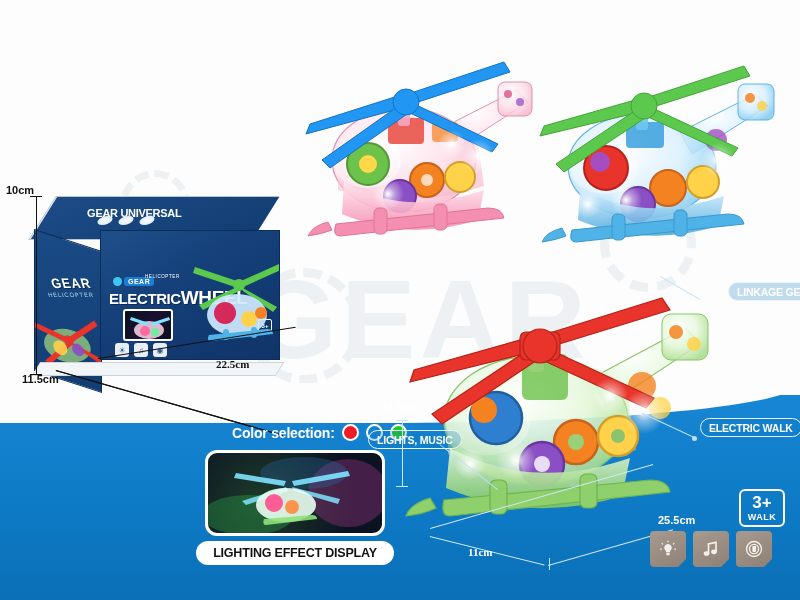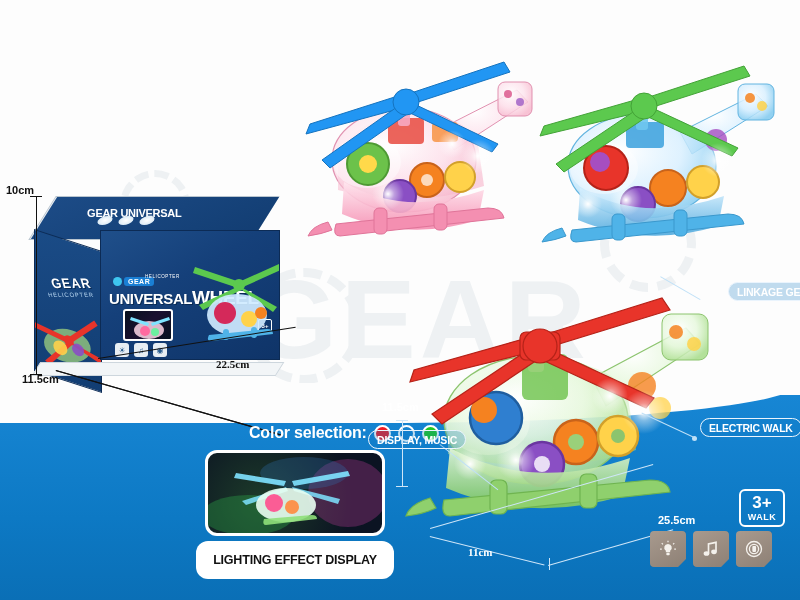--- a/index.html
+++ b/index.html
@@ -75,27 +75,27 @@
   .dim { position:absolute; font-size:11px; font-weight:bold; color:#111; white-space:nowrap; }
   .dline { position:absolute; background:#111; }
   .dline.v { width:1px; }
   .dline.h { height:1px; }
 
   
   .heli { position:absolute; }
 
   
   .color-sel { position:absolute; left:232px; top:424px; display:flex; align-items:center; gap:7px; }
-  .color-sel .lbl { color:#fff; font-size:16px; font-weight:bold; letter-spacing:-.2px;margin-left:17px; }
+  .color-sel .lbl { color:#fff; font-size:14px; font-weight:bold; letter-spacing:-.2px; }
   .swatch { width:17px; height:17px; border-radius:50%; border:2px solid #fff; }
 
   .led-panel { position:absolute; left:205px; top:450px; width:180px; height:86px;
      border:3px solid #fff; border-radius:12px; overflow:hidden;
      background:radial-gradient(circle at 30% 60%,#1d3b2a,#0b1322 70%); }
-  .led-label { position:absolute; left:196px; top:541px; width:198px; height:38px;
+  .led-label { position:absolute; left:196px; top:541px; width:198px; height:24px;
      background:#fff; border-radius:12px; color:#111; font-size:12.5px; font-weight:bold;
      display:flex; align-items:center; justify-content:center; letter-spacing:-.2px; }
 
   .callout { position:absolute; border:1.6px solid #eaf4fd; border-radius:11px;
      color:#fff; font-size:10.5px; font-weight:bold; padding:2.5px 8px;
      white-space:nowrap; letter-spacing:-.2px; background:rgba(13,121,196,.25); }
   .leader { position:absolute; background:#bfe0f7; height:1px; transform-origin:0 0; }
   .leader-dot { position:absolute; width:5px; height:5px; border-radius:50%; background:#bfe0f7; }
 
   .feat-icons { position:absolute; left:650px; top:531px; display:flex; gap:7px; }
@@ -330,21 +330,21 @@
       </svg>
     </div>
 
     <div class="box-face">
       <div class="face-gearlogo">
         <span class="g-dot"></span>
         <span class="g-txt">GEAR</span>
       </div>
       <div class="face-heli-sm">HELICOPTER</div>
       <div class="face-title">
-        <span>UNIVERSAL</span><span class="big">WHEEL</span>
+        <span>ELECTRIC</span><span class="big">WHEEL</span>
       </div>
       <div class="face-photo">
         <svg viewBox="0 0 50 32" width="50" height="32">
           <ellipse cx="24" cy="19" rx="15" ry="9" fill="#ffd7e8" opacity=".85"></ellipse>
           <path d="M24 12 L6 6 L5 9 L23 15 Z" fill="#7fe3ff"></path>
           <path d="M26 12 L44 6 L45 9 L27 15 Z" fill="#7fe3ff"></path>
           <circle cx="20" cy="20" r="5" fill="#ff6aa0"></circle>
           <circle cx="30" cy="21" r="4" fill="#6cf0a0"></circle>
         </svg>
       </div>
@@ -401,21 +401,21 @@
       <path d="M84 34 L132 46 L130 51 L86 38 Z" fill="#7fe3ff" opacity=".85"></path>
       <ellipse cx="78" cy="52" rx="30" ry="17" fill="#eafff2" opacity=".9"></ellipse>
       <circle cx="66" cy="50" r="9" fill="#ff4d8d" opacity=".9"></circle>
       <circle cx="84" cy="54" r="7" fill="#ff8a3d" opacity=".9"></circle>
       <path d="M56 66 L104 62 q5 0 5 4 L58 72 q-4 0 -2 -6 Z" fill="#8fe07a" opacity=".9"></path>
     </svg>
   </div>
   <div class="led-label">LIGHTING EFFECT DISPLAY</div>
 
   <div class="leader" style="left:440px; top:444px; width:74px; transform:rotate(38deg);"></div>
-  <div class="callout" style="left:368px; top:430px;">DISPLAY, MUSIC</div>
+  <div class="callout" style="left:368px; top:430px;">LIGHTS, MUSIC</div>
 
   <div class="leader" style="left:700px; top:300px; width:46px; transform:rotate(-150deg);"></div>
   <div class="callout" style="left:728px; top:282px;">LINKAGE GEAR</div>
 
   <div class="leader" style="left:694px; top:438px; width:58px; transform:rotate(-155deg);"></div>
   <div class="leader-dot" style="left:692px; top:436px;"></div>
   <div class="callout" style="left:700px; top:418px;">ELECTRIC WALK</div>
 
   <div class="wline v" style="left:402px; top:420px; height:66px;"></div>
   <div class="wline h" style="left:396px; top:420px; width:12px;"></div>

